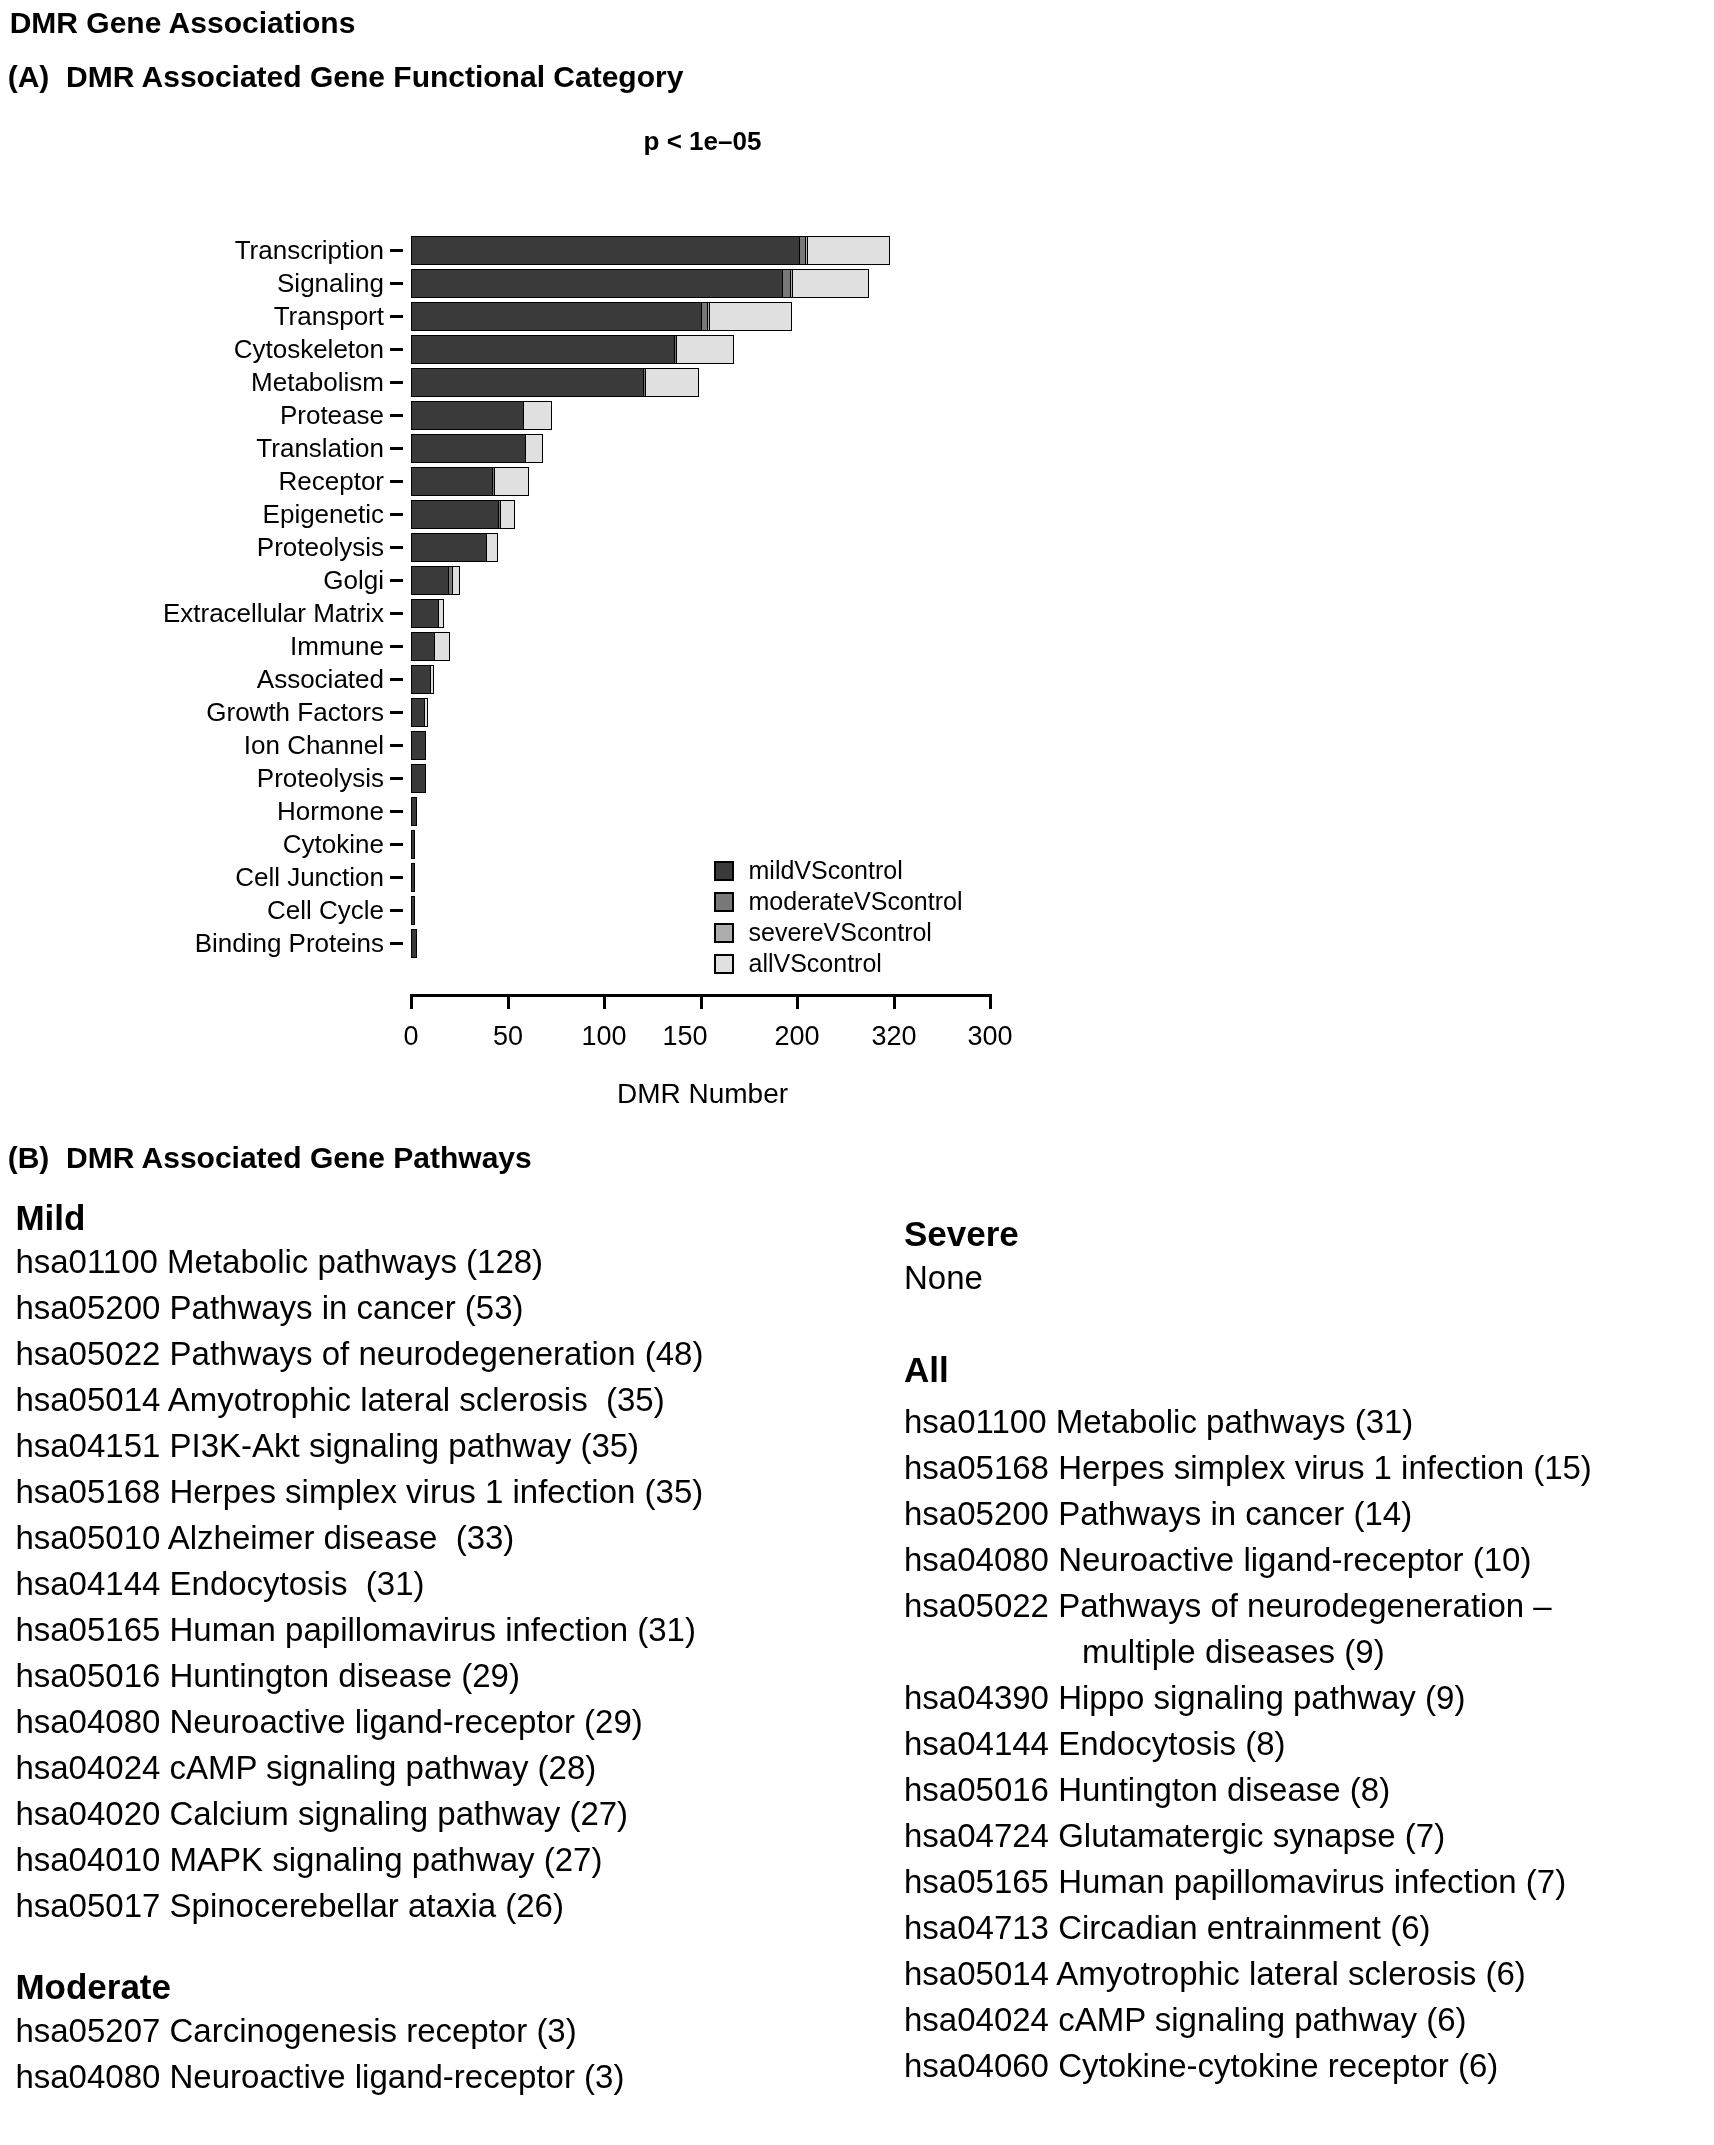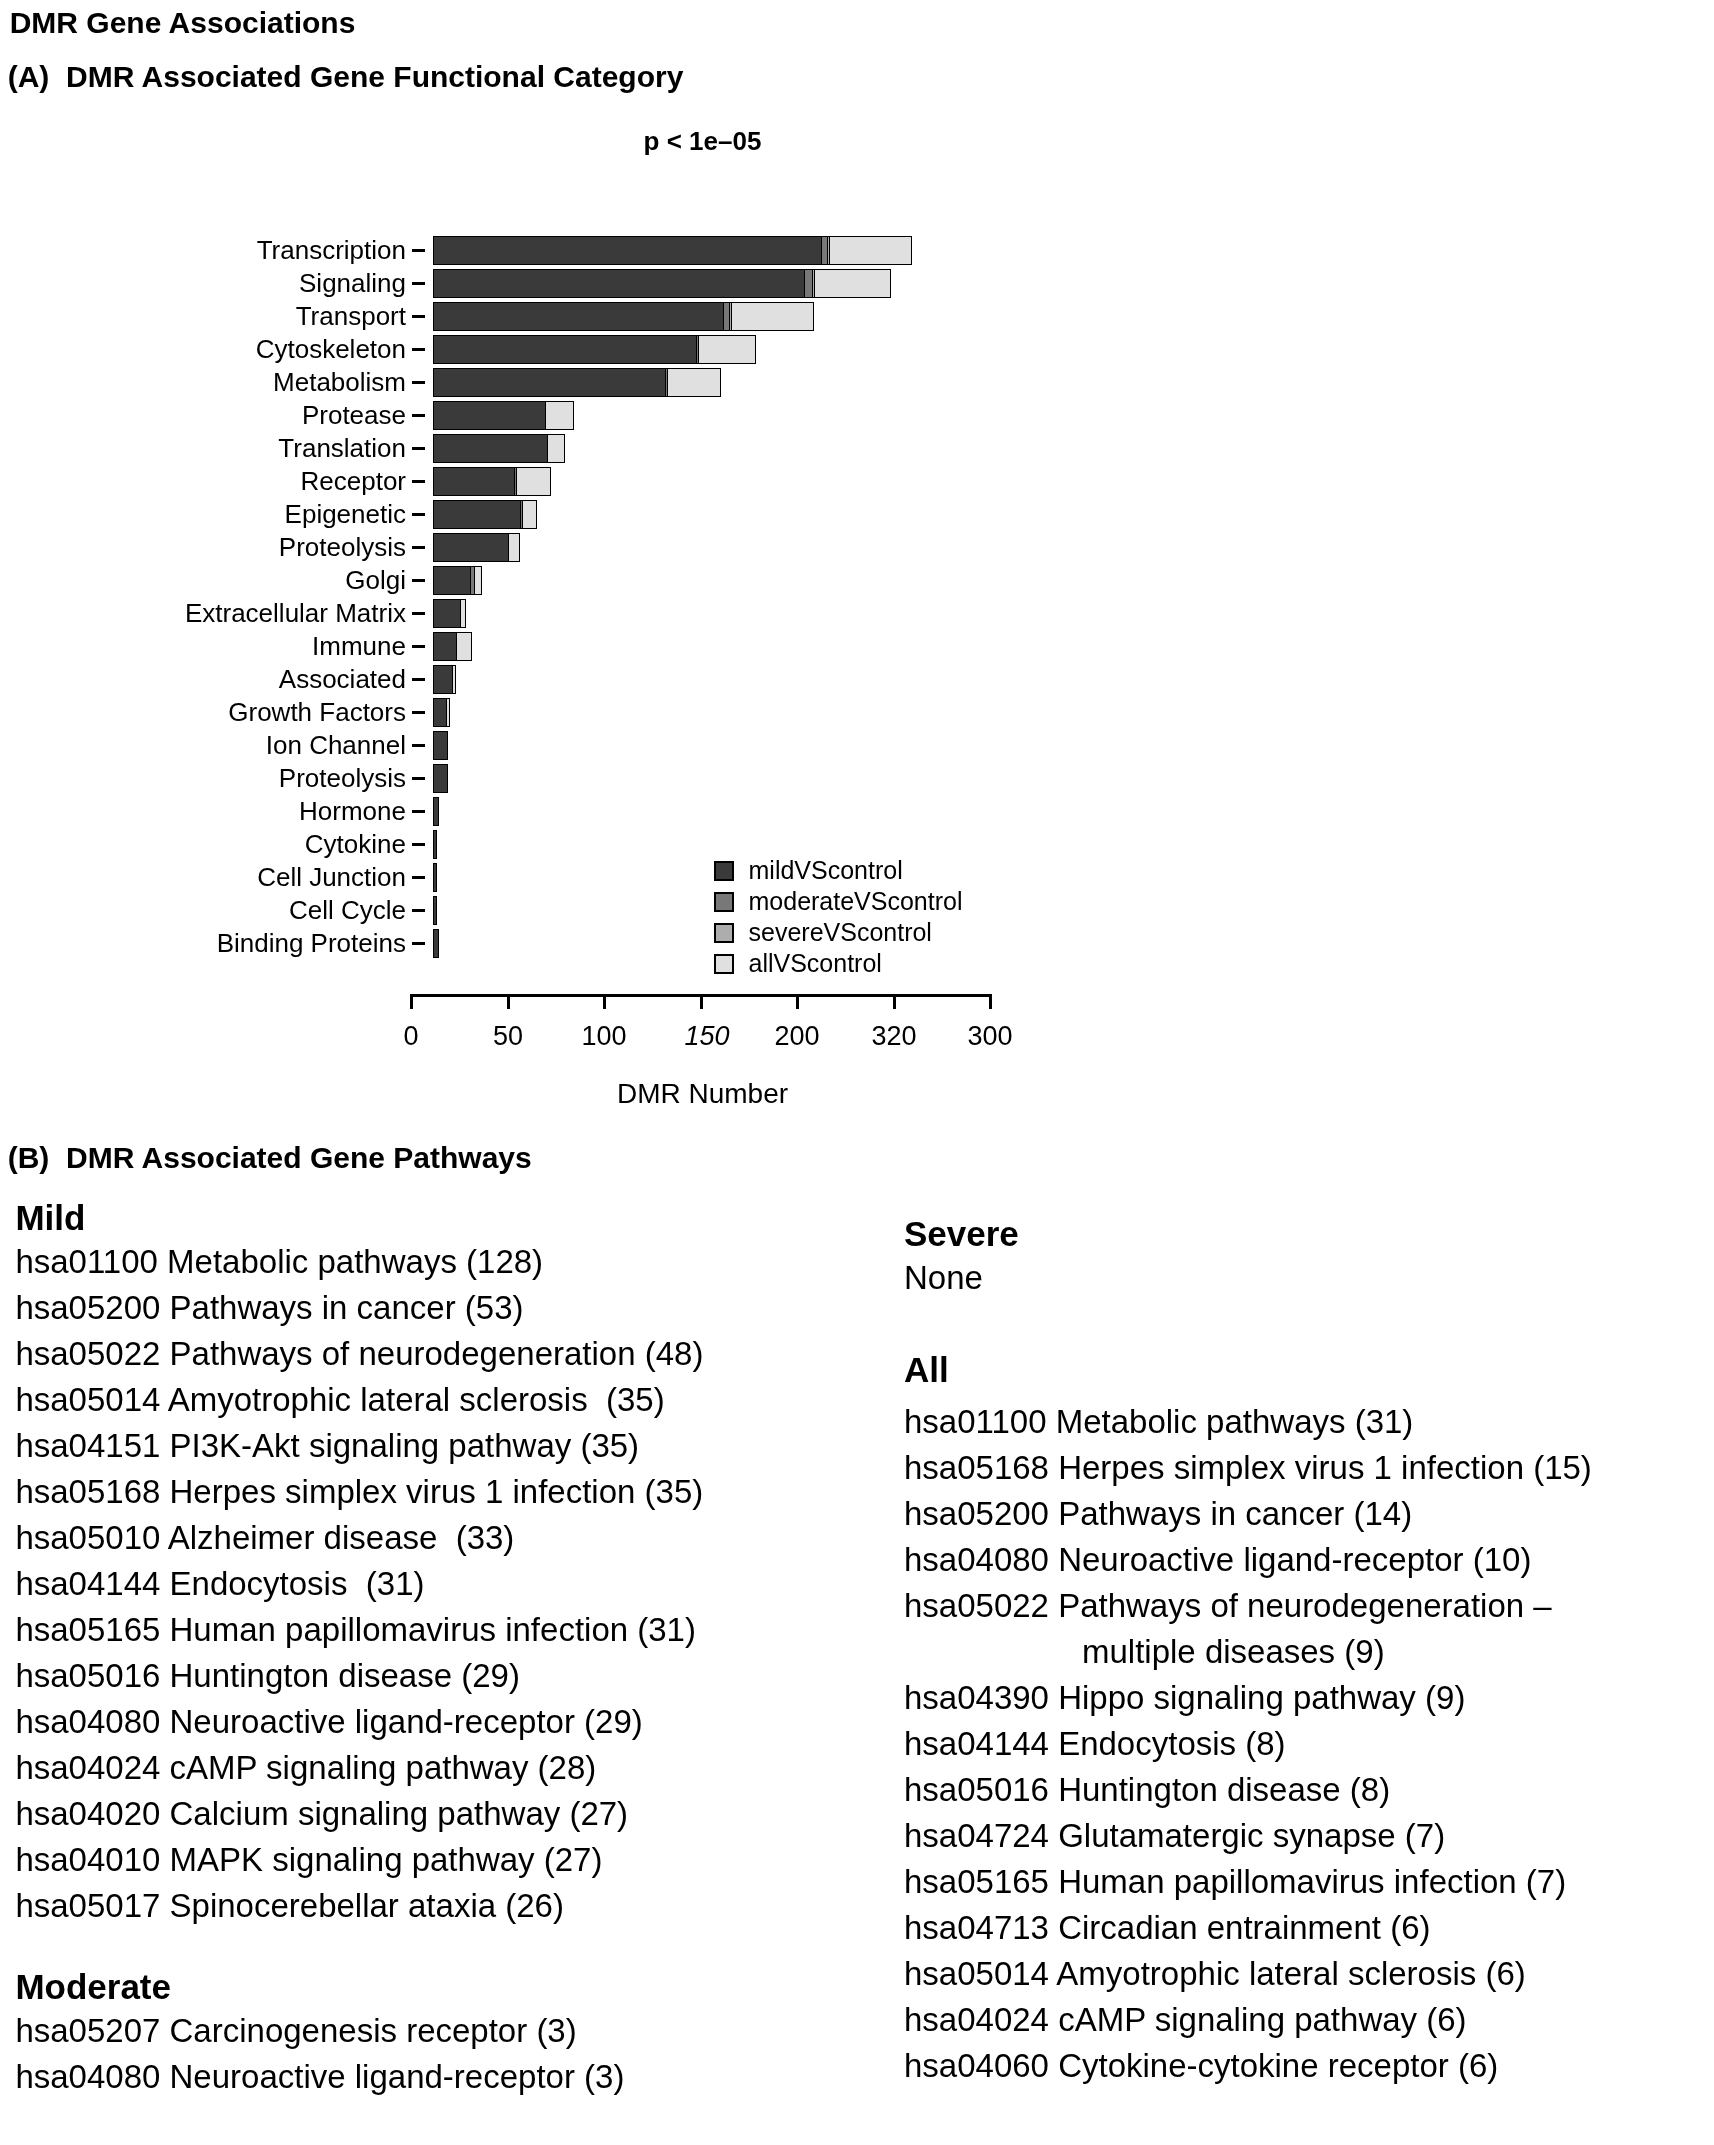--- a/index.html
+++ b/index.html
@@ -9,21 +9,21 @@
     position:relative;overflow:hidden;
   }
 
   
   #page-title{position:absolute;left:9.7px;top:5.8px;font-size:30px;font-weight:bold;white-space:pre;}
   #panel-a-heading{position:absolute;left:7.7px;top:60px;font-size:30px;font-weight:bold;white-space:pre;}
   #chart-subtitle{position:absolute;left:411px;top:126px;width:583px;text-align:center;font-size:26px;font-weight:bold;}
   #panel-b-heading{position:absolute;left:7.7px;top:1141px;font-size:30px;font-weight:bold;white-space:pre;}
 
   
-  #chart-rows{position:absolute;left:0;top:234px;padding-left:22px;}
+  #chart-rows{position:absolute;left:0;top:234px;}
   .chart-row{display:flex;align-items:center;height:33px;}
   .cat-label{width:384px;text-align:right;font-size:26px;white-space:nowrap;flex:none;}
   .cat-tick{width:13.5px;height:2.9px;background:#000;margin-left:5.8px;margin-right:7.7px;flex:none;}
   .bar-stack{display:flex;align-items:center;height:29px;}
   .seg{height:29px;border:1.9px solid #000;box-sizing:border-box;flex:none;}
   .seg + .seg{margin-left:-1.9px;}
 
   #axis{position:absolute;left:411px;top:994px;width:583px;height:97px;}
   .axis-line{position:absolute;left:0;top:0;width:581px;height:2.9px;background:#000;}
   .tick{position:absolute;top:0;width:2.9px;height:15.4px;background:#000;margin-left:-1px;}
@@ -249,21 +249,21 @@
 
 <div id="axis">
   <div class="axis-line"></div>
 <div class="tick" style="left: 0px;"></div>
     <div class="tick-label" style="left: 0px;">0</div>
     <div class="tick" style="left: 97px;"></div>
     <div class="tick-label" style="left: 97px;">50</div>
     <div class="tick" style="left: 193px;"></div>
     <div class="tick-label" style="left: 193px;">100</div>
     <div class="tick" style="left: 290px;"></div>
-    <div class="tick-label" style="left: 296px; font-style: italic;">150</div>
+    <div class="tick-label" style="left: 274px;">150</div>
     <div class="tick" style="left: 386px;"></div>
     <div class="tick-label" style="left: 386px;">200</div>
     <div class="tick" style="left: 483px;"></div>
     <div class="tick-label" style="left: 483px;">320</div>
     <div class="tick" style="left: 579px;"></div>
     <div class="tick-label" style="left: 579px;">300</div>
   </div>
 <div id="axis-title">DMR Number</div>
 
 <div id="legend">

